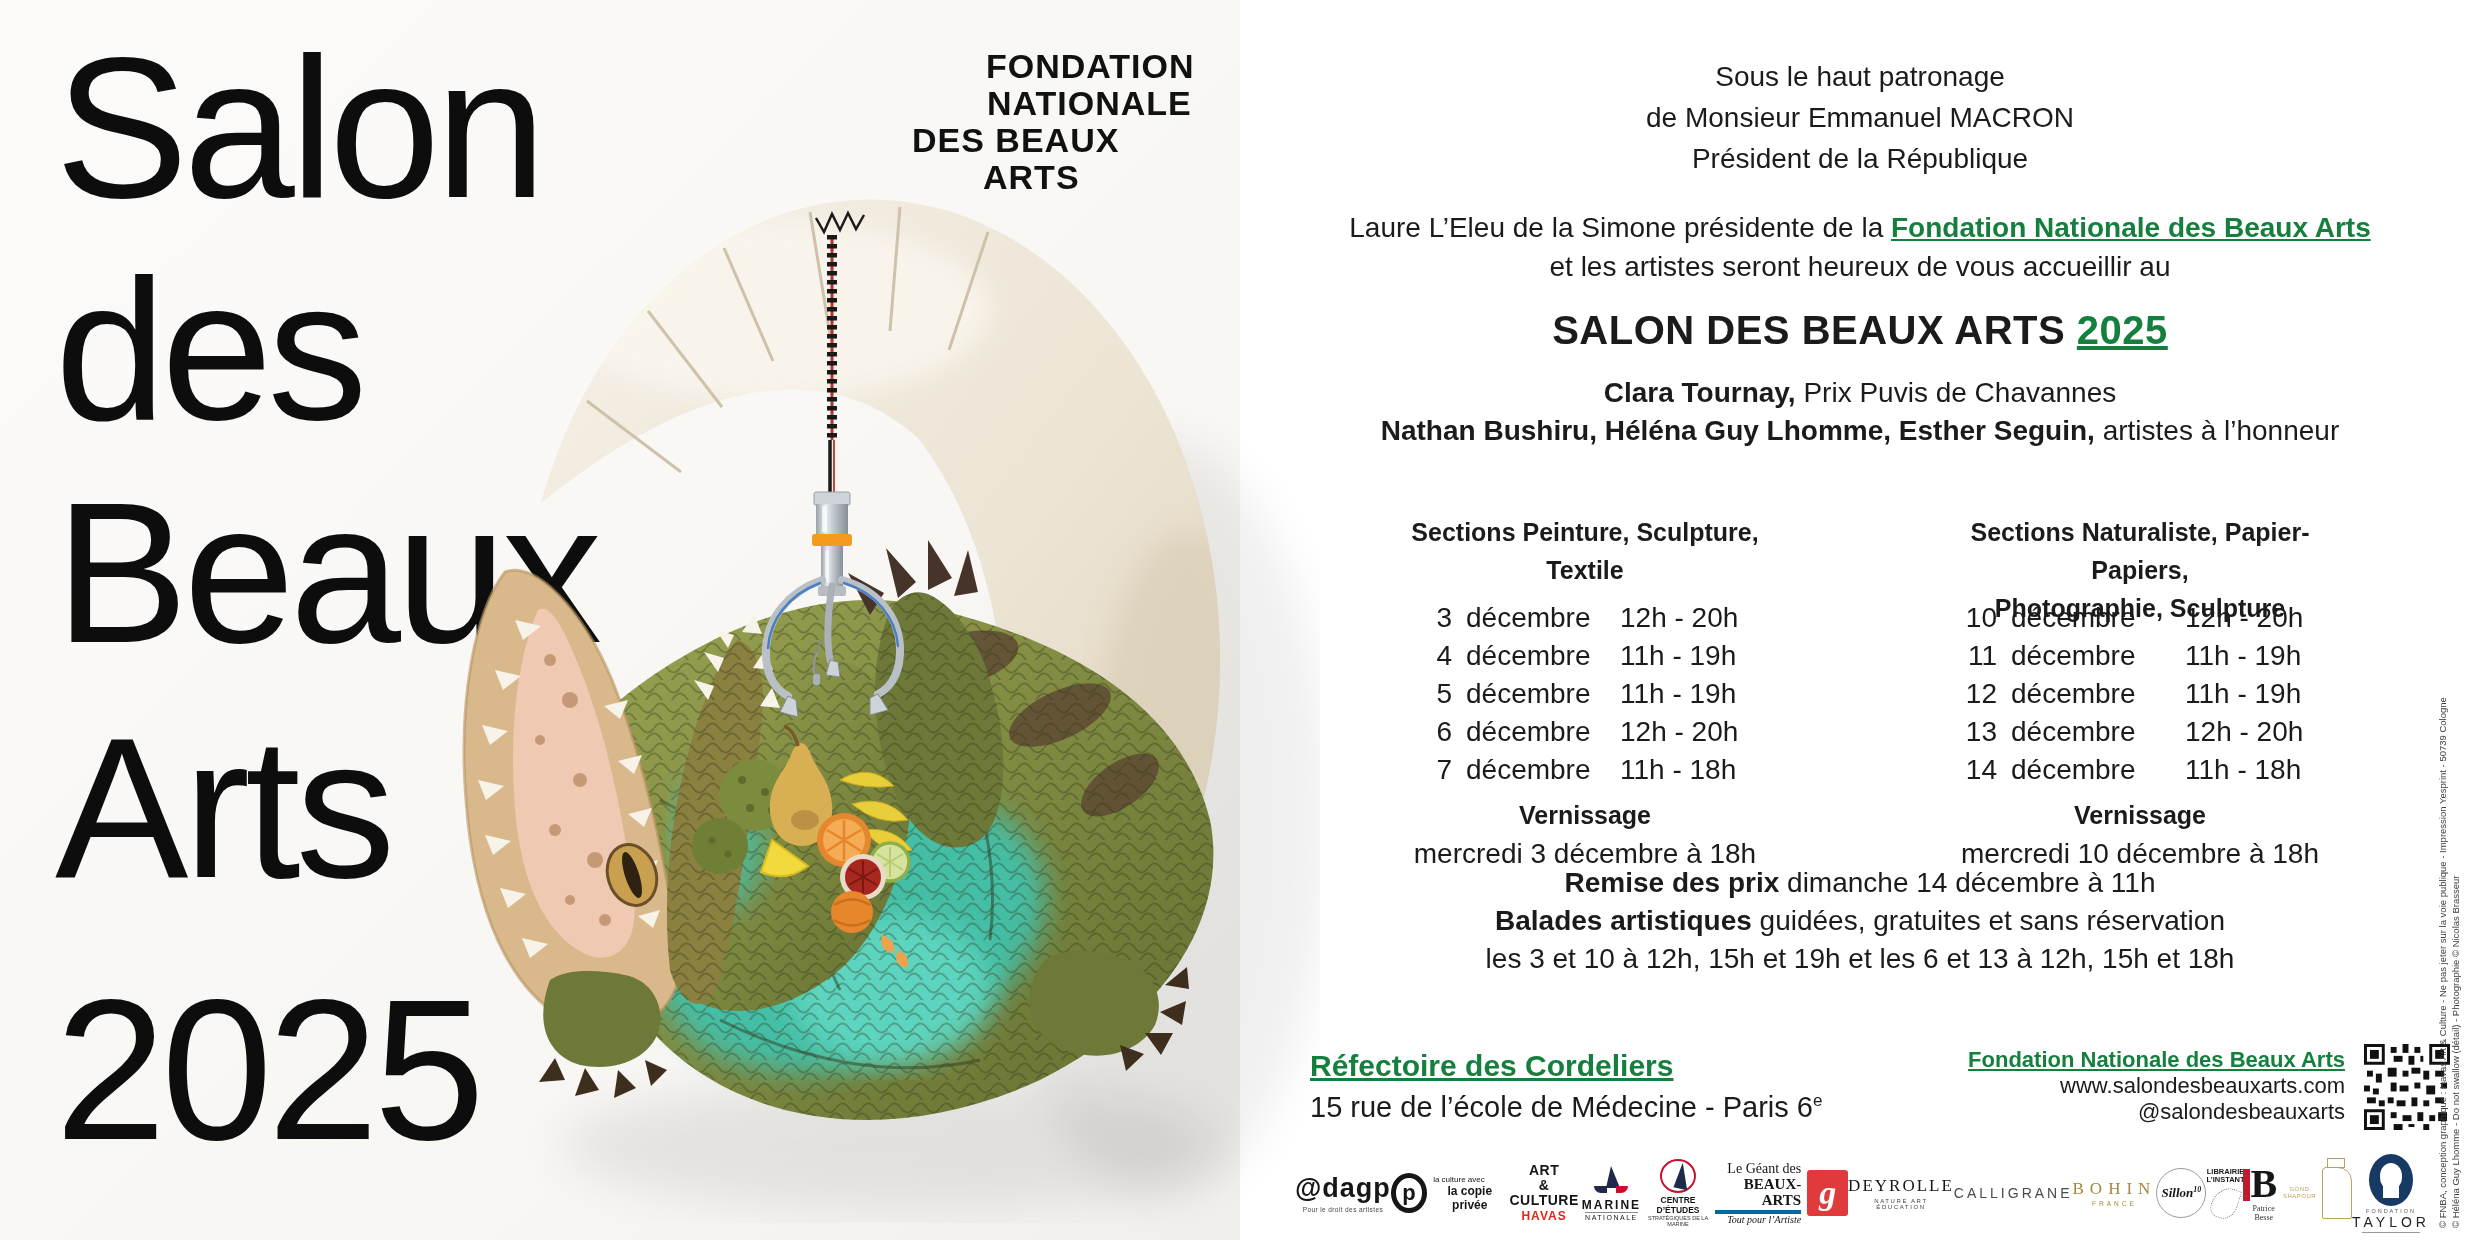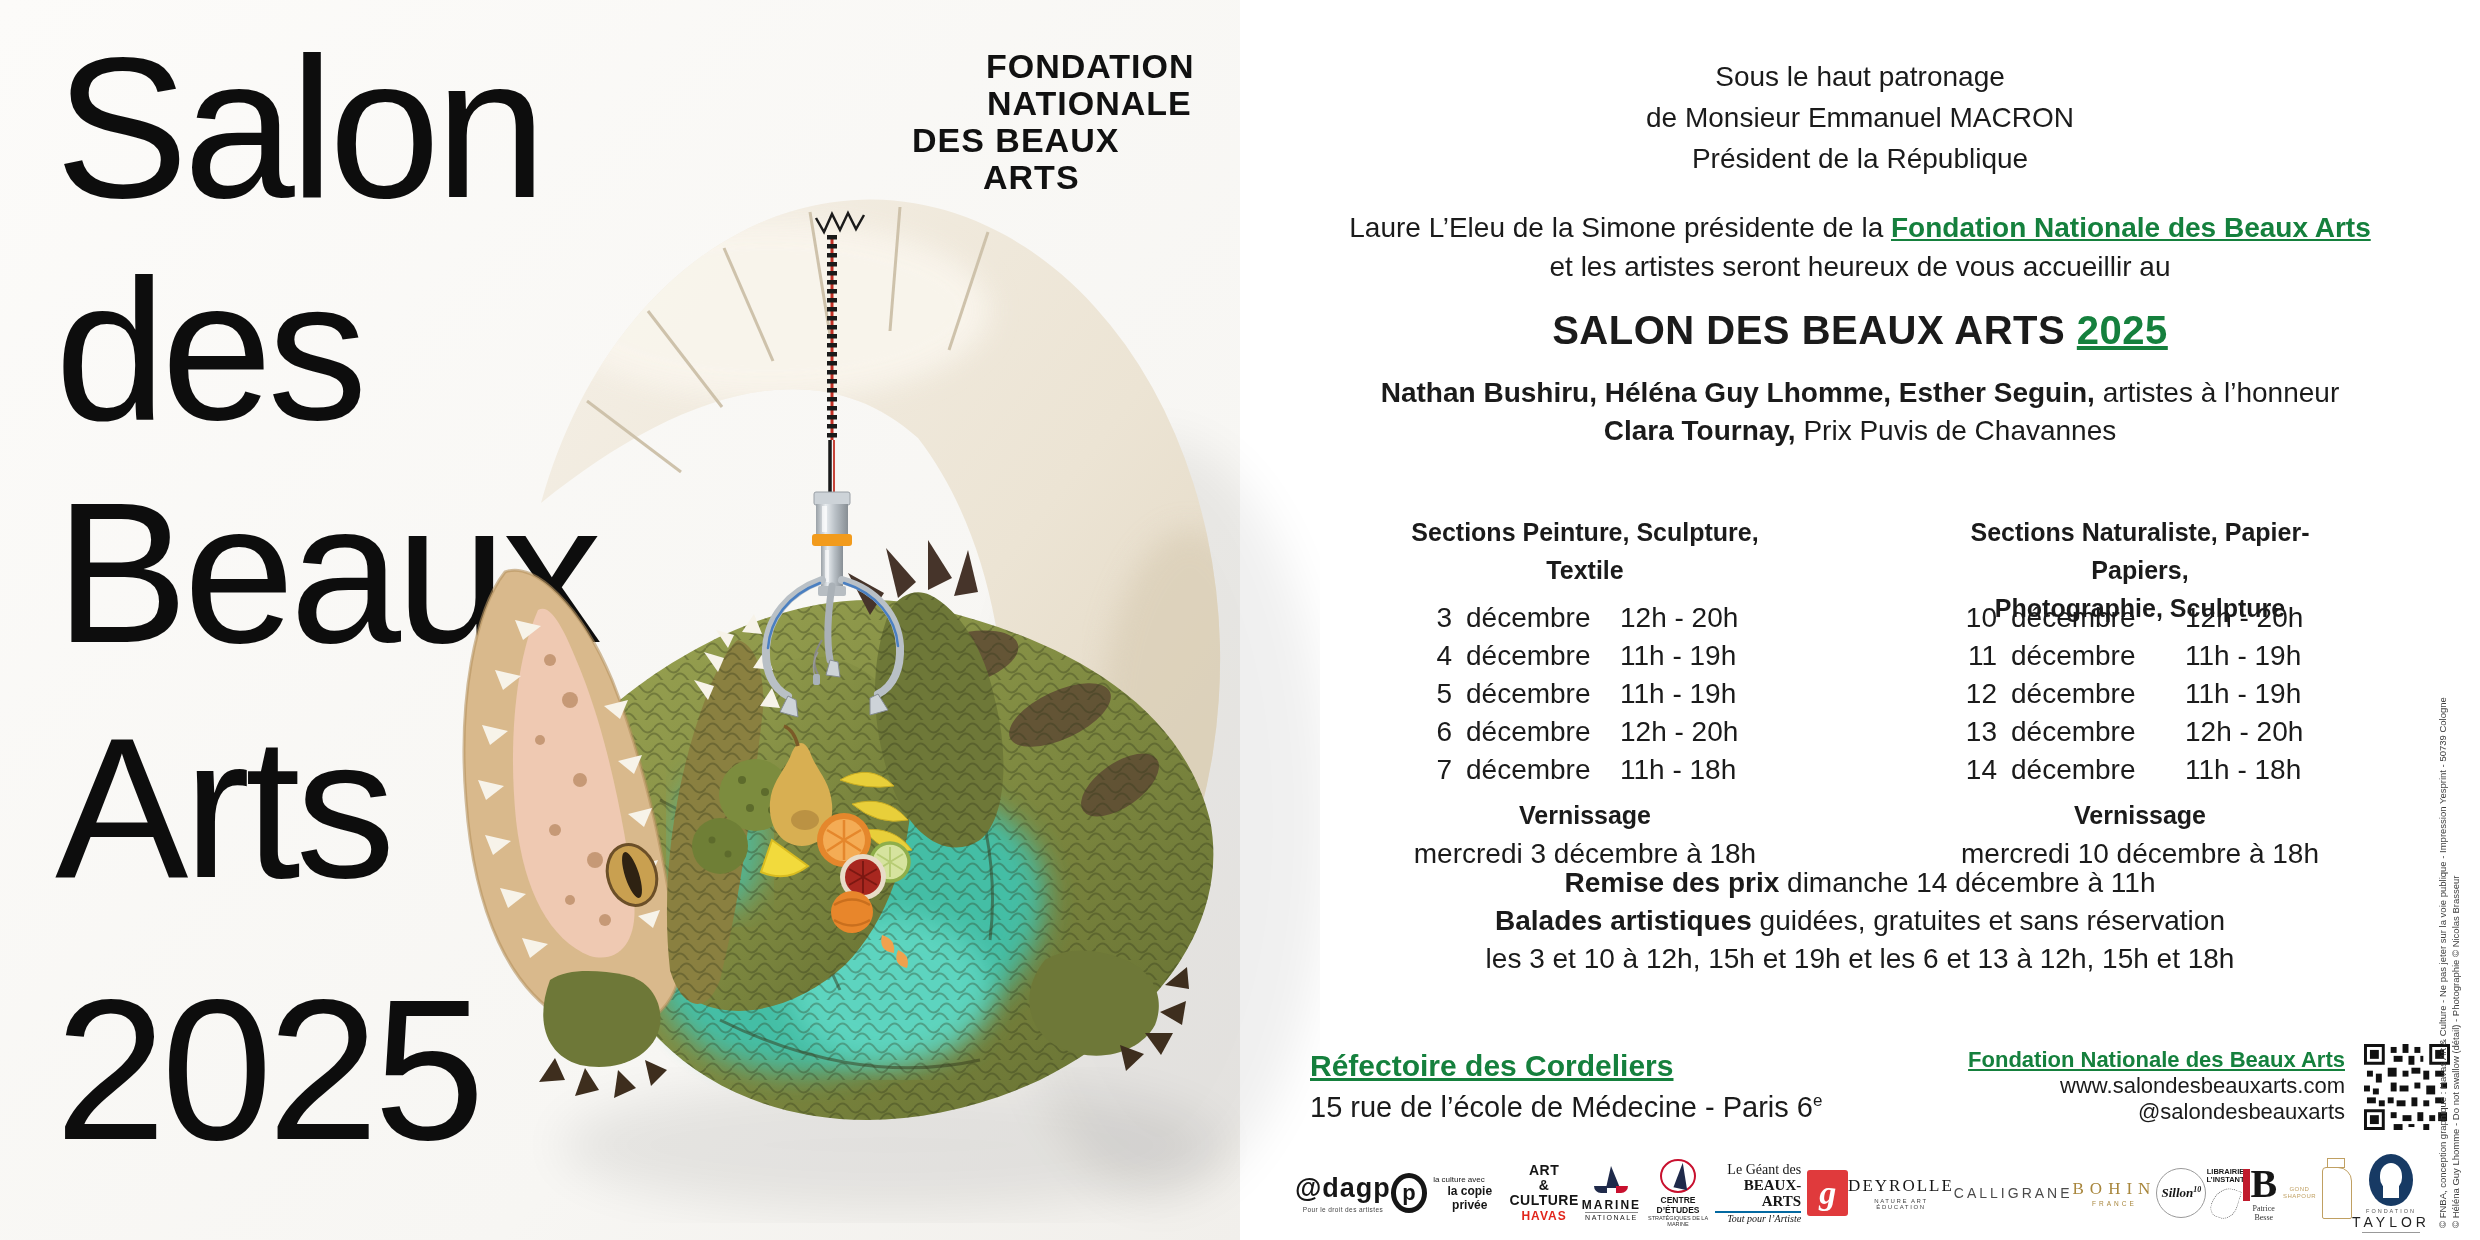--- a/index.html
+++ b/index.html
@@ -69,21 +69,21 @@
   .m-wave-r { left:22px; top:20px; width:12px; height:7px; background:#C8102E; border-radius:0 0 7px 0; }
   .marine-t1 { font-size:12px; font-weight:700; letter-spacing:2px; margin-top:2px; }
   .marine-t2 { font-size:7px; letter-spacing:1.5px; border-top:1px solid #888; padding-top:1px; }
   .cesm-mark { width:36px; height:34px; border:2px solid #C8102E; border-radius:50%; position:relative; }
   .cesm-mark i { position:absolute; left:14px; top:2px; width:0; height:0; border-left:4px solid transparent; border-right:10px solid transparent; border-bottom:26px solid #1F2A4A; transform:rotate(12deg); }
   .cesm-t1 { font-size:8.5px; font-weight:700; margin-top:2px; }
   .cesm-t2 { font-size:5.5px; color:#333; }
   .geant-txt { text-align:right; }
   .geant-1 { font-size:14px; font-family:"Liberation Serif", serif; line-height:15px; }
   .geant-2 { font-size:15px; font-weight:700; font-family:"Liberation Serif", serif; line-height:16px; }
-  .geant-3 { font-size:10px; font-style:italic; font-family:"Liberation Serif", serif; border-top:2px solid #0369a1; margin-top:2px; }
+  .geant-3 { font-size:10px; font-style:italic; font-family:"Liberation Serif", serif; border-top:4px solid #0369a1; margin-top:2px; }
   .geant-box { width:46px; height:46px; background:#E03A3C; color:#fff; font-family:"Liberation Serif", serif; font-style:italic; font-size:34px; font-weight:700; display:flex; align-items:center; justify-content:center; border-radius:3px; }
   .deyrolle-1 { font-size:17px; font-family:"Liberation Serif", serif; letter-spacing:2px; }
   .deyrolle-2 { font-size:6px; letter-spacing:1.6px; color:#444; margin-top:2px; }
   .calligrane { font-size:14px; letter-spacing:3px; color:#4a4a4a; font-weight:400; }
   .bohin-1 { font-size:17px; font-family:"Liberation Serif", serif; letter-spacing:6px; color:#A8863C; }
   .bohin-2 { font-size:6.5px; letter-spacing:3px; color:#A8863C; margin-top:1px; }
   .sillon-circle { width:50px; height:50px; border:1.5px solid #9a9a9a; border-radius:50%; display:flex; align-items:center; justify-content:center; font-family:"Liberation Serif", serif; }
   .sillon-txt { font-size:13px; font-weight:700; font-style:italic; }
   .sillon-txt sup { font-size:8px; }
   .inst-t { font-size:7.5px; font-weight:700; line-height:8.5px; }
@@ -380,22 +380,22 @@
     </div>
 
     <div class="centered intro">
       <div><span>Laure L’Eleu de la Simone présidente de la </span><b class="teal">Fondation Nationale des Beaux Arts</b></div>
       <div>et les artistes seront heureux de vous accueillir au</div>
     </div>
 
     <h2 class="centered salon-heading"><span>SALON DES BEAUX ARTS </span><span class="teal">2025</span></h2>
 
     <div class="centered honorees">
+      <div><b>Clara Tournay,</b><span> Prix Puvis de Chavannes</span></div>
       <div><b>Nathan Bushiru, Héléna Guy Lhomme, Esther Seguin,</b><span> artistes à l’honneur</span></div>
-      <div><b>Clara Tournay,</b><span> Prix Puvis de Chavannes</span></div>
     </div>
 
     <div class="schedules">
       <div class="sched-col col-left">
         <div class="sched-head">Sections Peinture, Sculpture, Textile</div>
         <div class="srow">
             <span class="day">3</span>
             <span class="month">décembre</span>
             <span class="time">12h - 20h</span>
           </div>

